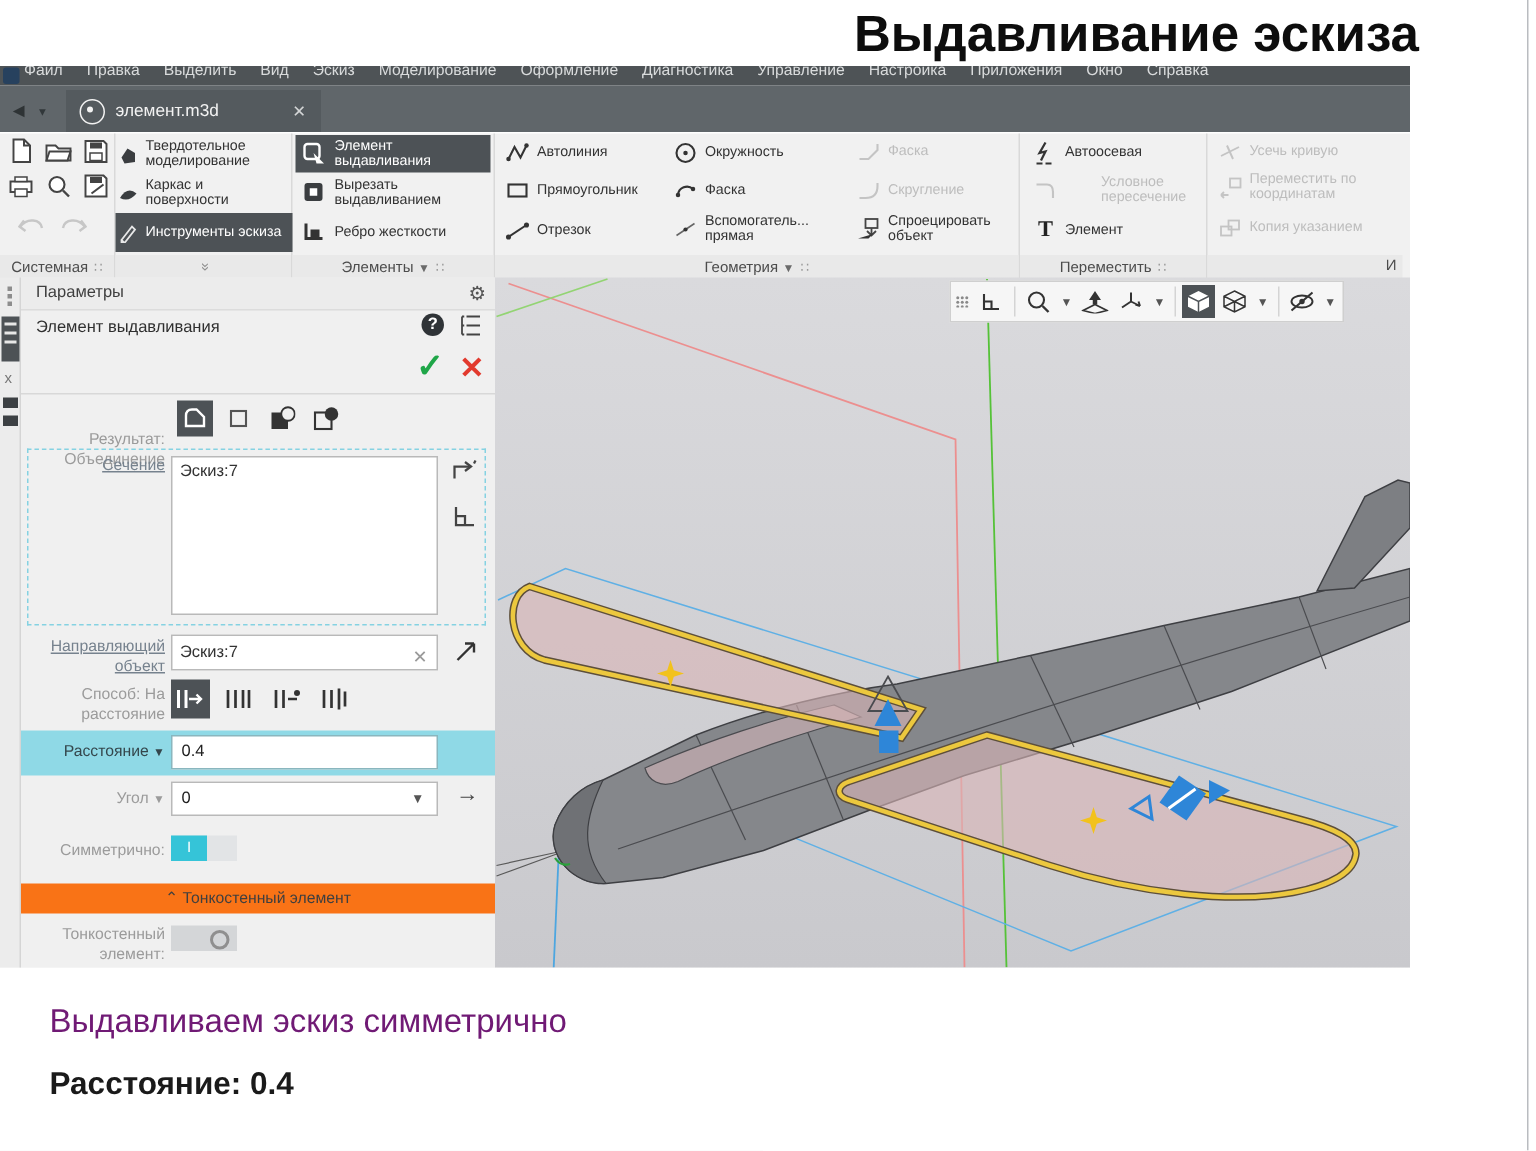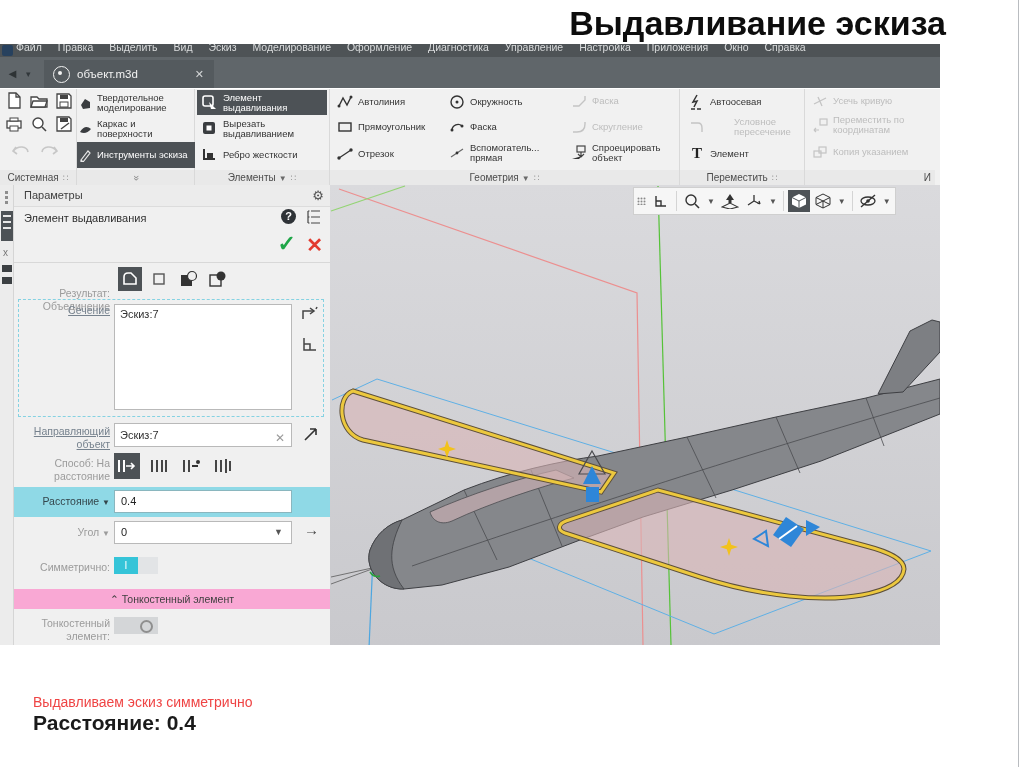--- a/index.html
+++ b/index.html
@@ -1,21 +1,21 @@
 <!DOCTYPE html>
 <html><head>
 <meta charset="utf-8">
 <style>
   html,body{margin:0;padding:0;}
   body{font-family:"Liberation Sans",sans-serif;}
   .slide{position:relative;width:1024px;height:767px;background:#ffffff;overflow:hidden;}
   .abs{position:absolute;}
   
   .page-title{position:absolute;top:4px;right:78px;font-size:34px;font-weight:bold;color:#0d0d0d;letter-spacing:0;}
-  .caption1{position:absolute;left:33px;top:694px;font-size:14px;color:#ef4444;}
+  .caption1{position:absolute;left:33px;top:668px;font-size:22px;color:#701a75;}
   .caption2{position:absolute;left:33px;top:711px;font-size:21px;font-weight:bold;color:#1a1a1a;}
   .slide-edge{position:absolute;left:1018px;top:0;width:1px;height:767px;background:#b9bcc0;}
   
   .app{position:absolute;left:0;top:44px;width:940px;height:601px;background:#f1f1f1;font-size:10px;color:#3a3a3a;}
   
   .menubar{position:absolute;left:0;top:0;width:940px;height:13px;background:#4e5356;overflow:hidden;}
   .menurow{position:relative;top:-4px;left:16px;white-space:nowrap;color:#d9dbdc;font-size:10.5px;line-height:15px;}
   .menurow span{margin-right:13px;}
   .appicon{position:absolute;left:2px;top:1px;width:11px;height:11px;background:#27415e;border-radius:2px;}
   
@@ -73,21 +73,21 @@
   .mthico.sel{background:#4d5256;}
   .cyanrow{position:absolute;left:0;top:302px;width:316px;height:30px;background:#8fd9e6;}
   .distinput{position:absolute;left:100px;top:3px;width:178px;height:23px;background:#fff;border:1px solid #8ab6be;box-sizing:border-box;font-size:11px;color:#222;line-height:21px;padding-left:6px;}
   .anglesel{position:absolute;left:100px;top:336px;width:178px;height:23px;background:#fff;border:1px solid #b9b9b9;box-sizing:border-box;font-size:11px;color:#222;line-height:21px;padding-left:6px;}
   .anglecaret{position:absolute;right:8px;top:0;color:#555;font-size:9px;}
   .arrowbtn{position:absolute;left:290px;top:336px;color:#444;font-size:15px;}
   .toggle{position:absolute;width:44px;height:17px;background:#d4d6d8;}
   .tg-on{background:#e2e4e6;}
   .tg-on .knob{position:absolute;left:0;top:0;width:24px;height:17px;background:#35c4d8;color:#fff;font-size:10px;text-align:center;line-height:17px;}
   .tg-off .ring{position:absolute;right:5px;top:3px;width:9px;height:9px;border:2px solid #8f8f8f;border-radius:50%;}
-  .secbar{position:absolute;left:0;top:404px;width:316px;height:20px;background:#f9a8d4;text-align:center;font-size:10.5px;color:#3f3f3f;line-height:20px;}
+  .secbar{position:absolute;left:0;top:404px;width:316px;height:20px;background:#f97316;text-align:center;font-size:10.5px;color:#3f3f3f;line-height:20px;}
   
   .vp{position:absolute;left:330px;top:141px;width:610px;height:460px;background:linear-gradient(#dadadd,#c9c9cd);overflow:hidden;}
   .vpsvg{position:absolute;left:0;top:0;}
   .vtb{position:absolute;left:303px;top:2px;height:26px;display:flex;align-items:center;background:#f6f6f6;border:1px solid #cfcfcf;padding:0 2px;gap:2px;}
   .vbtn{height:22px;min-width:22px;display:flex;align-items:center;justify-content:center;background:#f6f6f6;}
   .vbtn.sel{background:#4d5256;}
   .vsep{width:1px;height:20px;background:#d4d4d4;margin:0 2px;}
   .vcaret{font-size:8px;color:#555;padding:0 2px;}
   .vhandle{width:12px;height:20px;display:flex;align-items:center;justify-content:center;}
 </style>
@@ -118,21 +118,21 @@
         <span>Окно</span>
         <span>Справка</span>
       </div>
     </div>
 
     <div class="tabbar">
       <span class="backarrow">◄</span>
       <span class="backcaret">▾</span>
       <div class="tab">
         <span class="tabdoc"></span>
-        <span>объект.m3d</span>
+        <span>элемент.m3d</span>
         <span class="tabclose">✕</span>
       </div>
     </div>
 
     <div class="toolbar">
 
       <div class="tbgroup" style="width:77px;">
         <div class="tbtn" style="left:6px;top:3px;">
           <svg width="16" height="17">
               <path d="M3 1 h7 l4 4 v11 h-11 z" fill="#fff" stroke="#444" stroke-width="1.3"></path>

